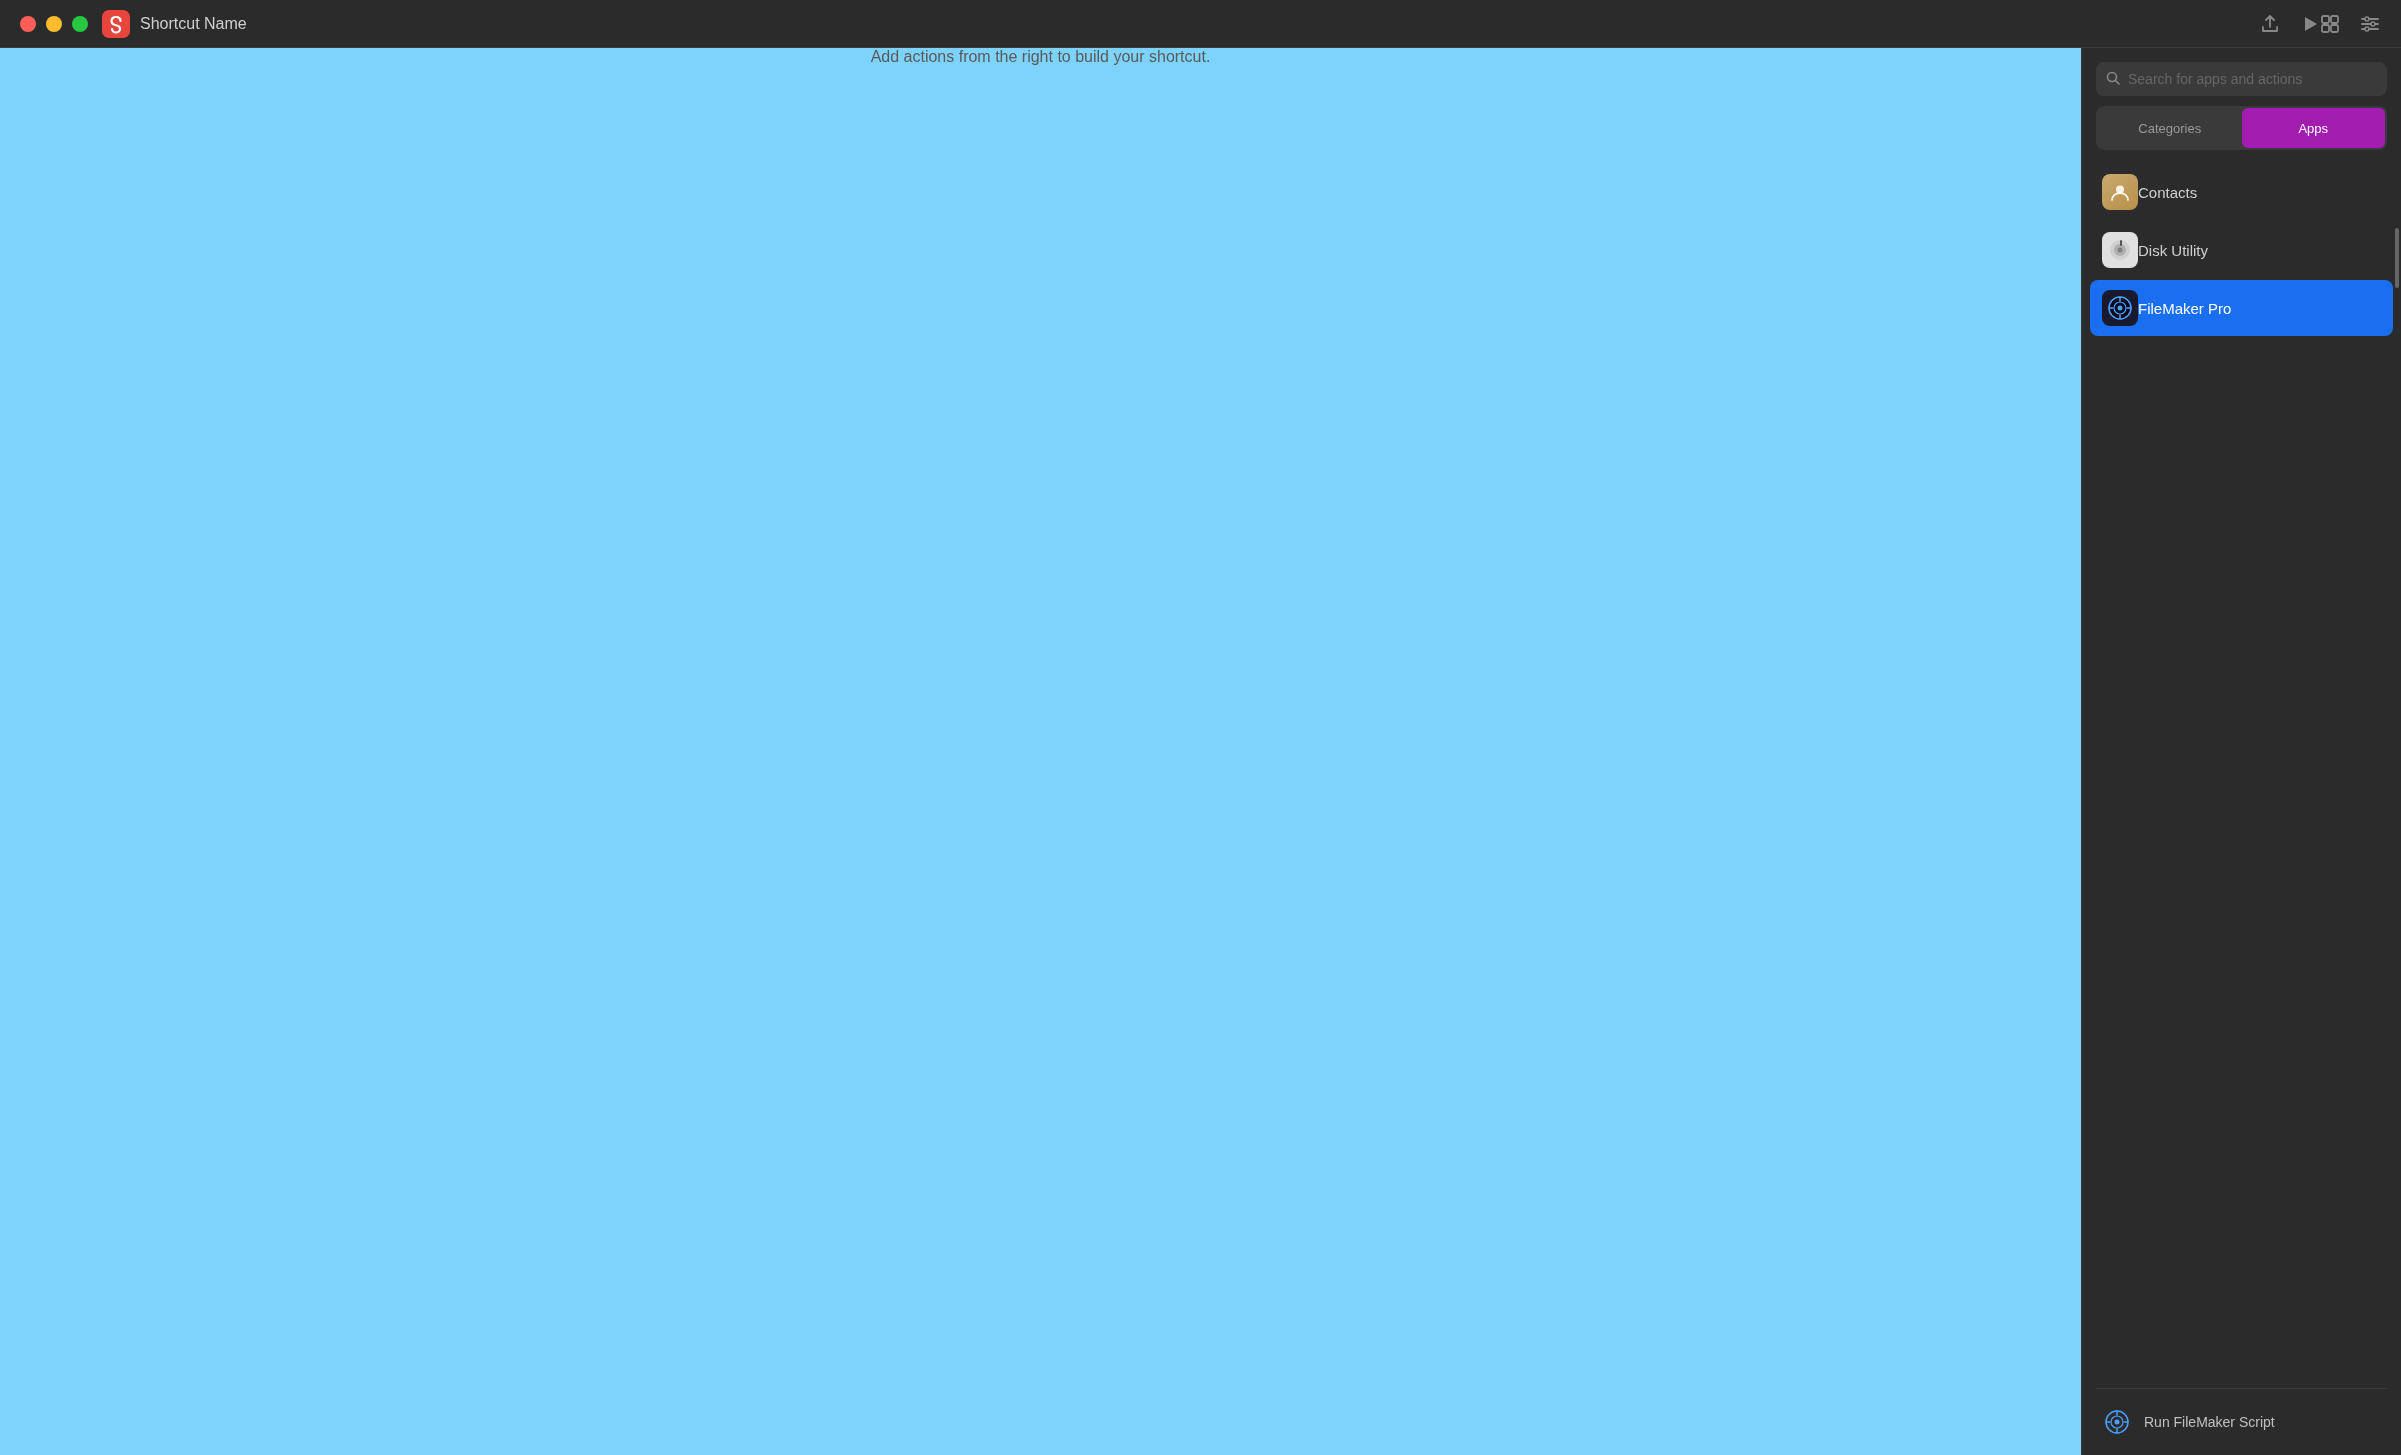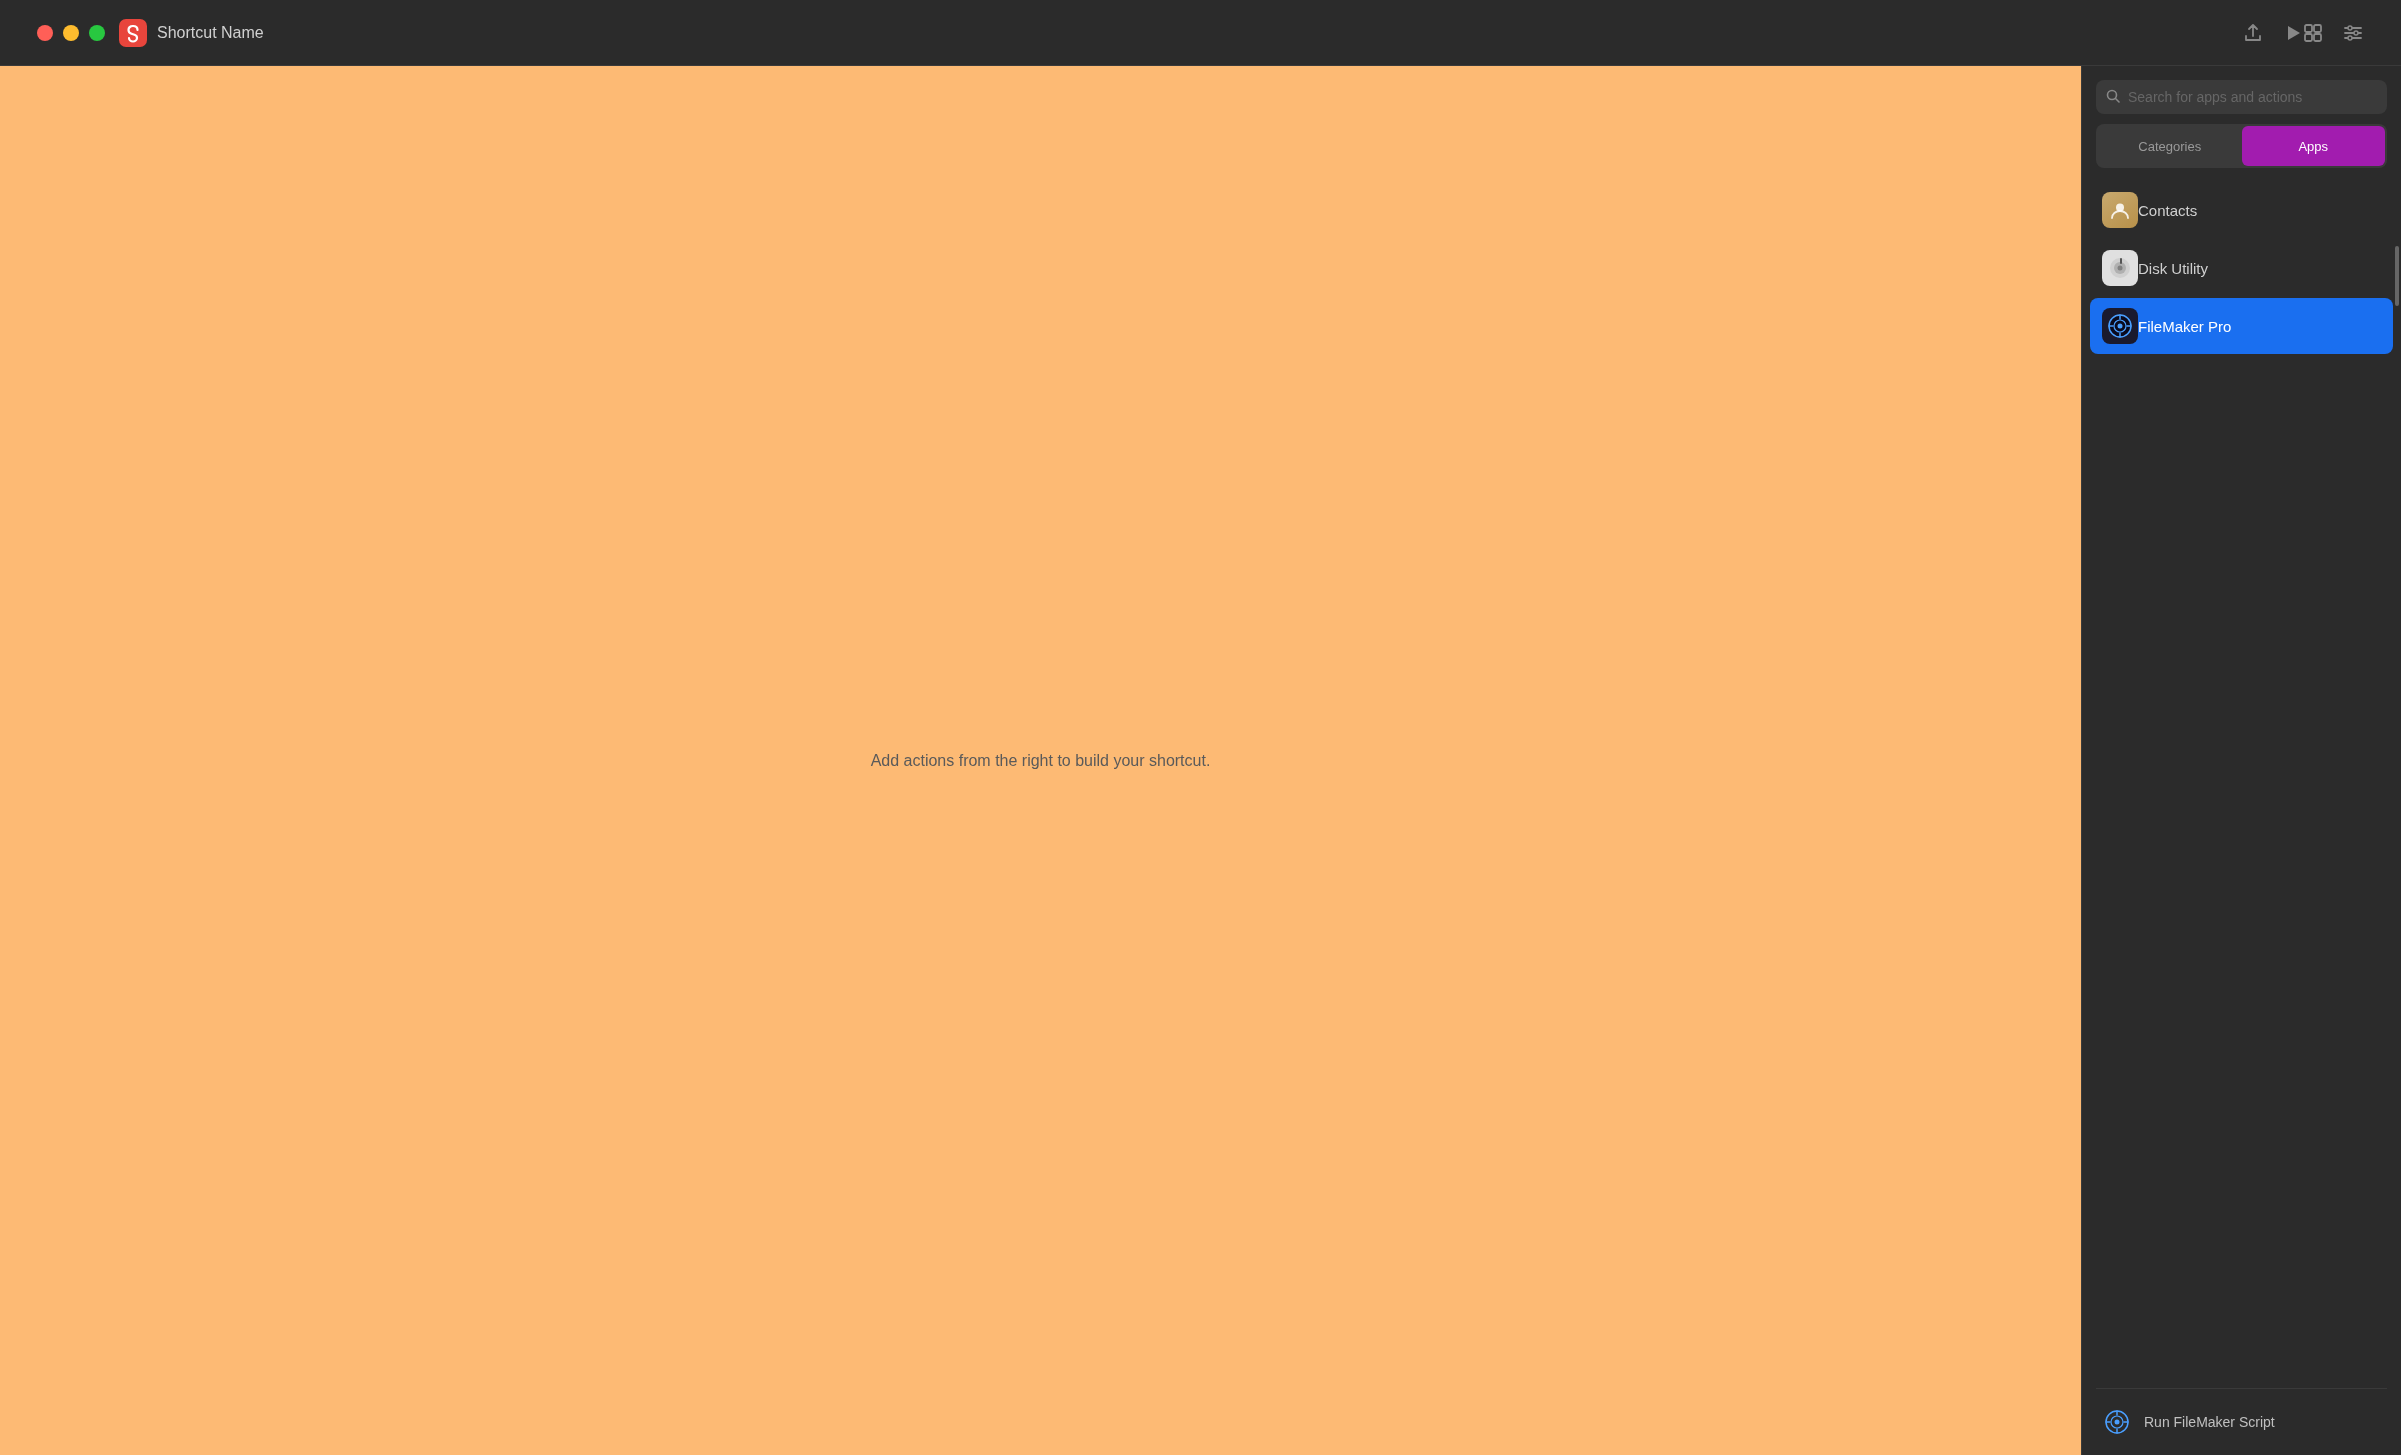--- a/index.html
+++ b/index.html
@@ -12,22 +12,22 @@
       overflow: hidden;
       display: flex;
       flex-direction: column;
     }
 
     
     .titlebar {
       display: flex;
       align-items: center;
       background: #2b2b2b;
-      height: 66px;
-      padding: 0 37px;
+      height: 48px;
+      padding: 0 20px;
       border-bottom: 1px solid #3a3a3a;
       flex-shrink: 0;
     }
 
     .traffic-lights {
       display: flex;
       gap: 10px;
       margin-right: 14px;
     }
 
@@ -82,23 +82,22 @@
     
     .main-content {
       display: flex;
       flex: 1;
       overflow: hidden;
     }
 
     
     .editor {
       flex: 1;
-      background: #fdba74;
-      display: flex;
-      align-items: center;
+      background: #7dd3fc;
+      display: flex;
       justify-content: center;
     }
 
     .editor-hint {
       color: #5a5a5a;
       font-size: 16px;
     }
 
     
     .sidebar {

